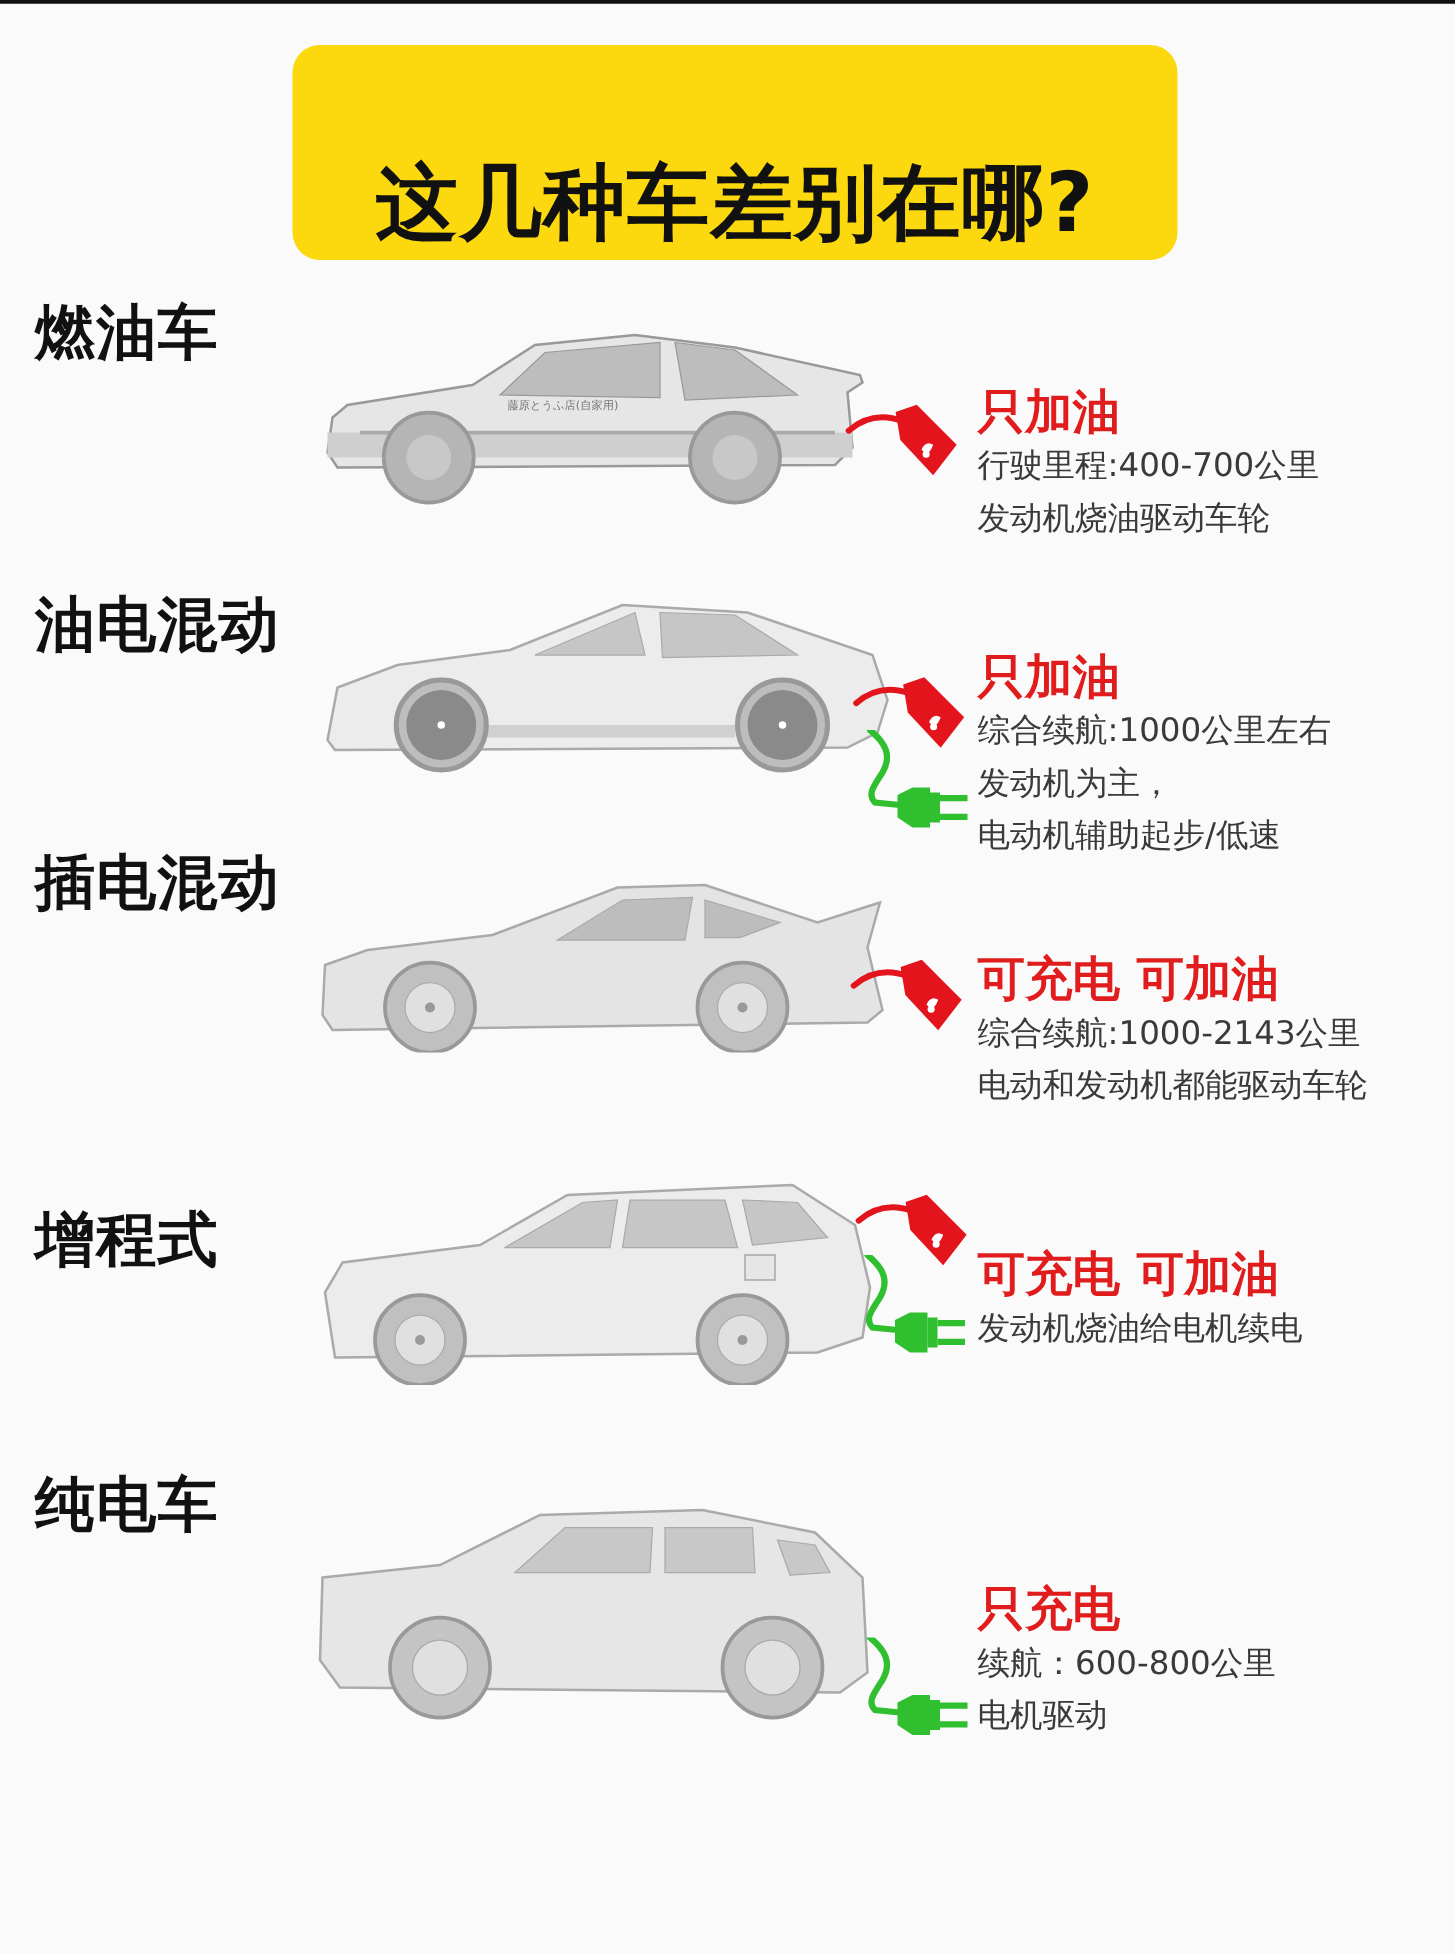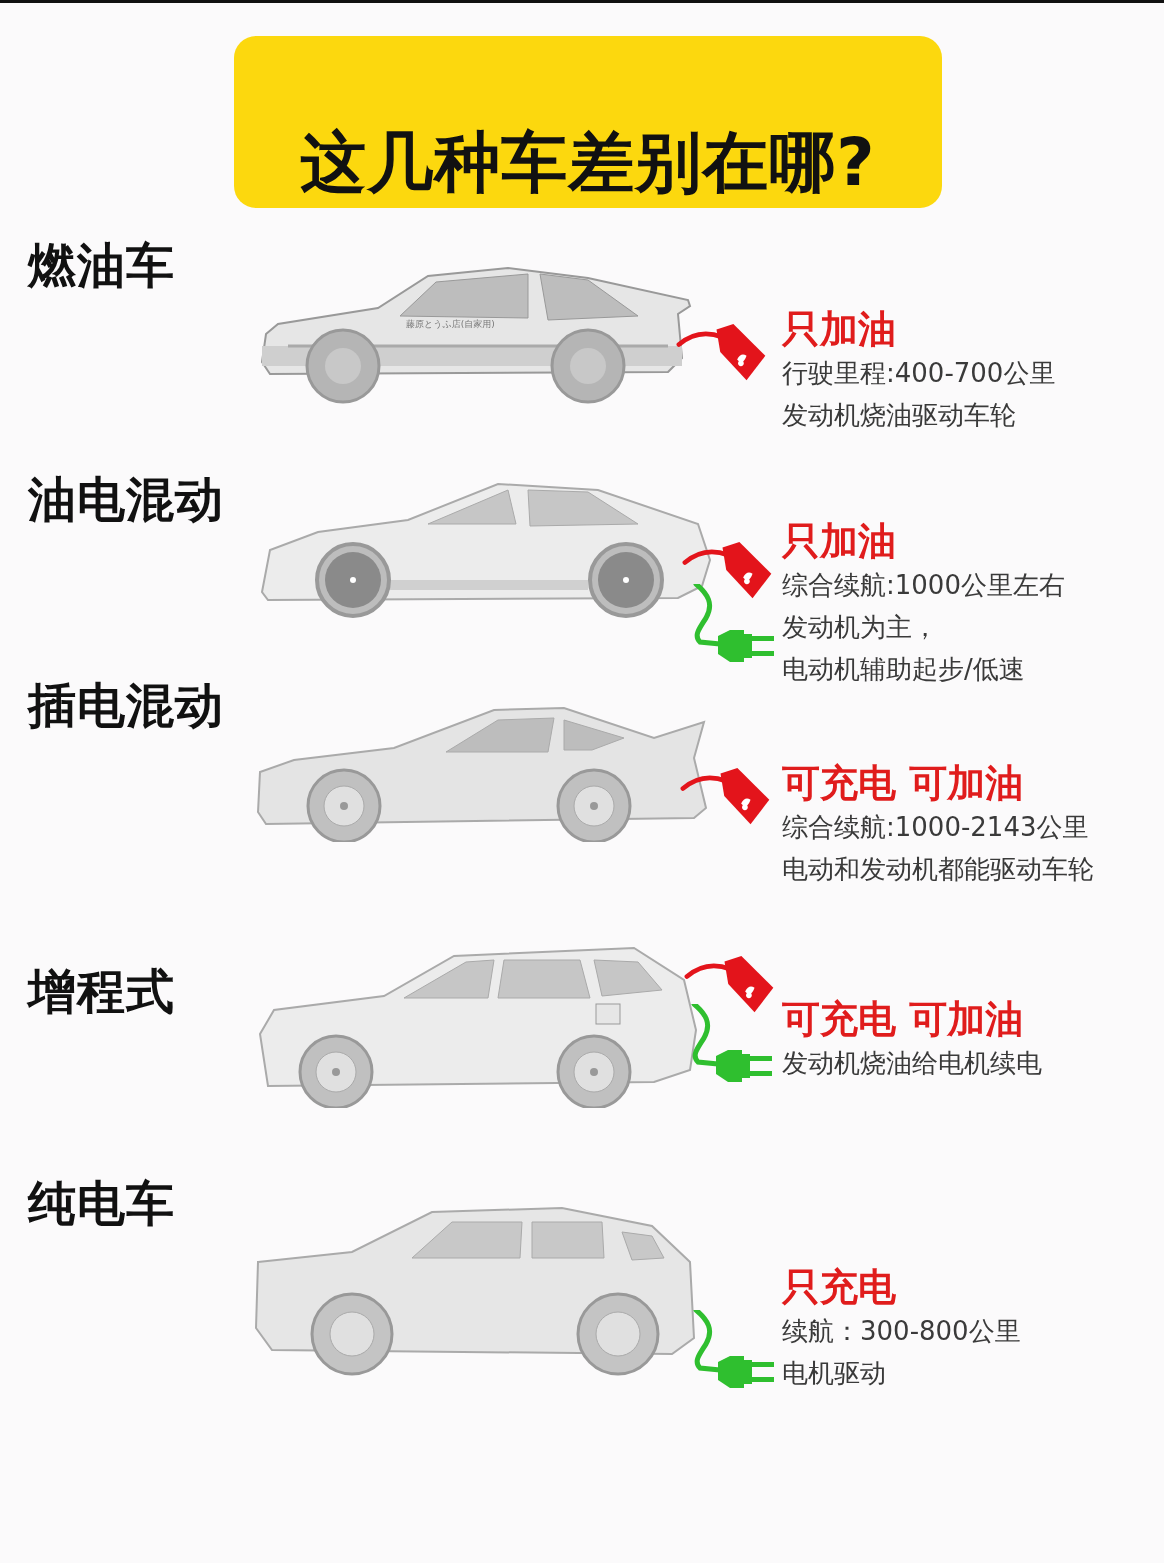--- a/index.html
+++ b/index.html
@@ -151,15 +151,15 @@
   <circle cx="100" cy="136" r="40" fill="#c4c4c4" stroke="#999" stroke-width="3"></circle>
   <circle cx="100" cy="136" r="22" fill="#e0e0e0" stroke="#aaa"></circle>
   <circle cx="366" cy="136" r="40" fill="#c4c4c4" stroke="#999" stroke-width="3"></circle>
   <circle cx="366" cy="136" r="22" fill="#e0e0e0" stroke="#aaa"></circle>
 </svg>
 <svg class="icon" style="left:690px; top:1310px;" width="88" height="84" viewBox="0 0 88 84">
     <use href="#plug"></use>
   </svg>
 <div class="info" style="top:1220px;">
   <div class="info-head">只充电</div>
-  <div class="info-line">续航：300-800公里</div>
+  <div class="info-line">续航：600-800公里</div>
   <div class="info-line">电机驱动</div>
 </div>
 
 </body></html>

